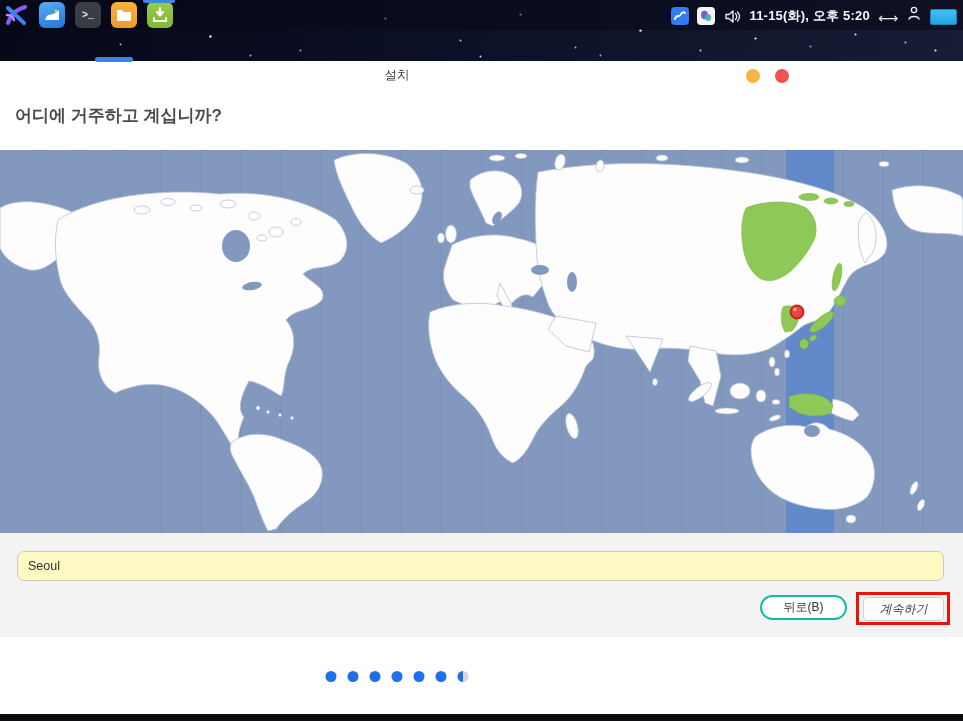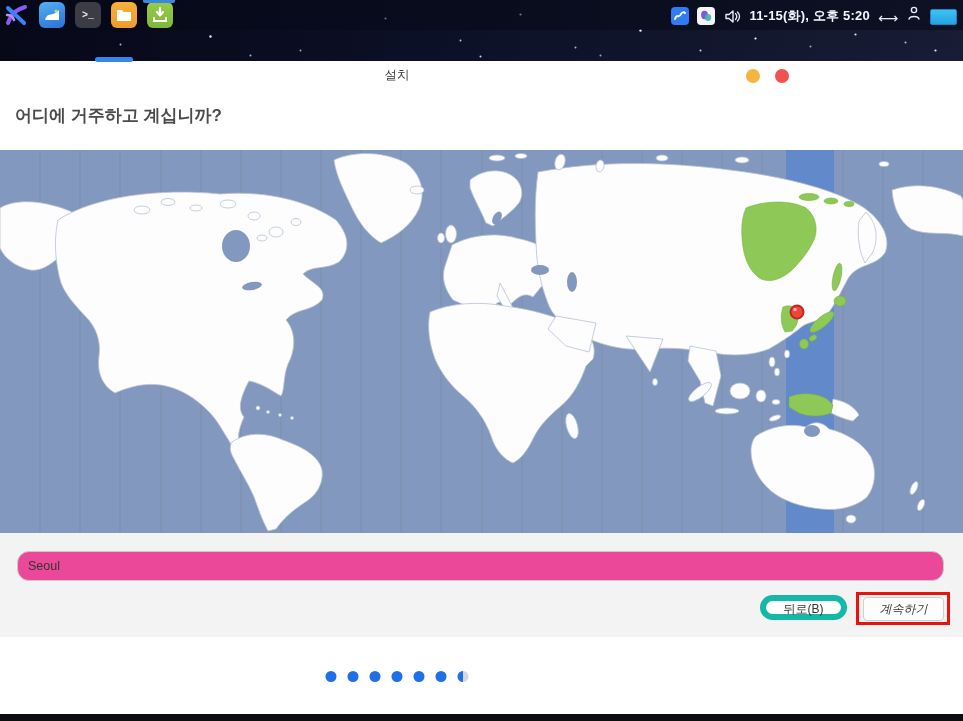--- a/index.html
+++ b/index.html
@@ -55,23 +55,23 @@
   .tl-min{background:#f5b53f;}
   .tl-close{background:#ef5350;}
   .heading{margin:14px 0 18px 15px;font-size:17px;color:#4a4a4a;}
 
   
   .map-wrap{position:absolute;left:0;top:89px;width:963px;height:383px;}
   .map-wrap svg{display:block;}
 
   
   .lower{position:absolute;left:0;top:472px;width:963px;height:104px;background:#f3f3f3;}
-  .tz-input{position:absolute;left:17px;top:18px;width:927px;height:30px;border:1px solid #c9c9c9;border-radius:12px;
-    background:#ec4899;font-size:12.5px;color:#333;padding:0 10px;outline:none;font-family:inherit;}
-  .btn-row-back{position:absolute;left:760px;top:62px;width:87px;height:25px;border:6px solid #14b8a6;border-radius:13px;
+  .tz-input{position:absolute;left:17px;top:18px;width:927px;height:30px;border:1px solid #c9c9c9;border-radius:7px;
+    background:#fef9c3;font-size:12.5px;color:#333;padding:0 10px;outline:none;font-family:inherit;}
+  .btn-row-back{position:absolute;left:760px;top:62px;width:87px;height:25px;border:2px solid #14b8a6;border-radius:13px;
     background:#fff;font-size:12px;color:#333;font-family:inherit;}
   .btn-row-continue{position:absolute;left:863px;top:64px;width:81px;height:24px;border:1px solid #d0d0d0;border-radius:4px;
     background:#fdfdfd;font-size:12px;color:#333;font-family:inherit;font-style:italic;}
   .annotation-box{position:absolute;left:856px;top:59px;width:94px;height:33px;border:3px solid var(--annot-red);pointer-events:none;}
 
   
   .progress{position:absolute;left:50%;top:610px;transform:translateX(-50%);display:flex;gap:11px;}
   .dot{width:11px;height:11px;border-radius:50%;background:#dcdcdc;}
   .dot.filled{background:var(--dot-blue);}
   .dot.partial{background:linear-gradient(90deg,var(--dot-blue) 0 50%,#d8d8d8 50% 100%);}

